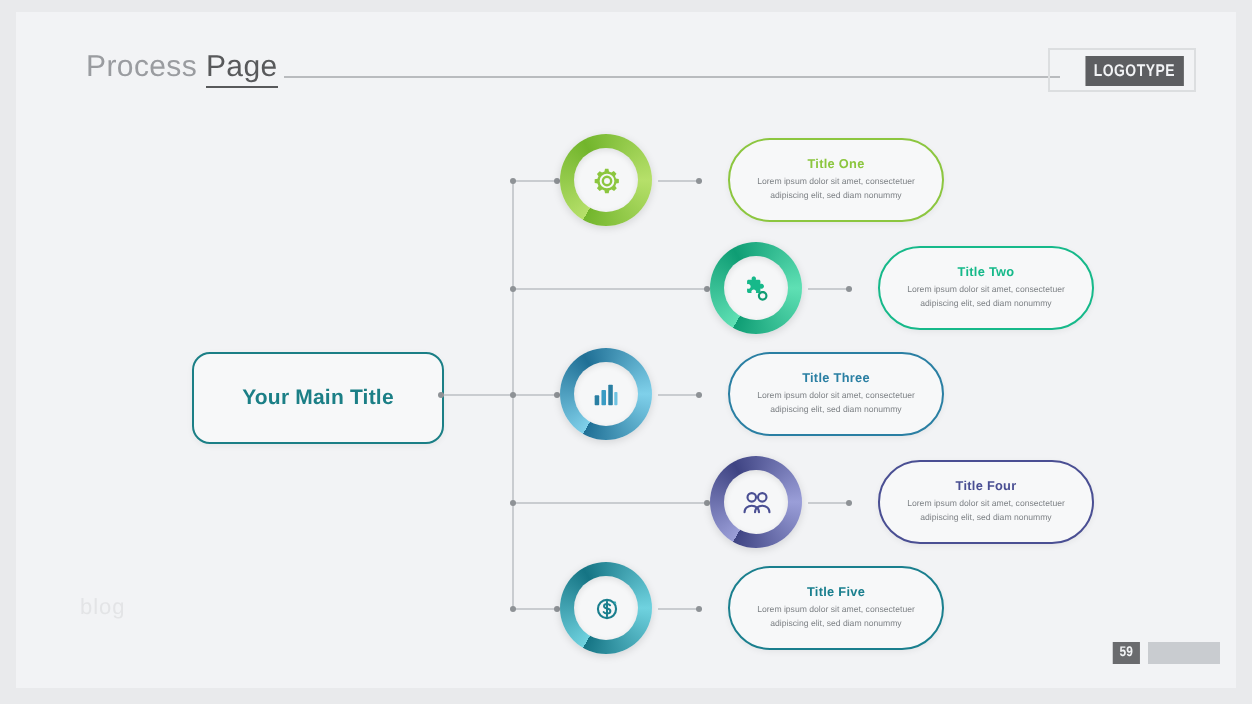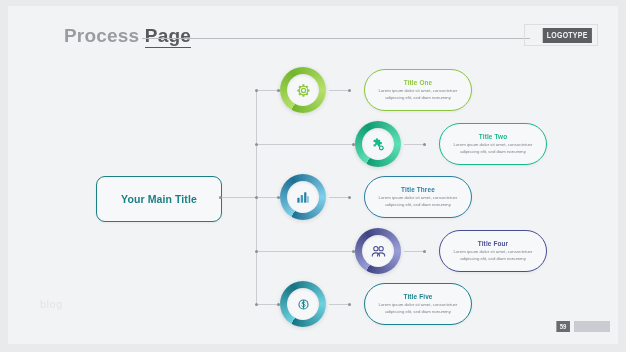--- a/index.html
+++ b/index.html
@@ -9,22 +9,22 @@
     font-family:"Liberation Sans", sans-serif;
   }
   #slide{
     position:absolute;left:8px;top:6px;width:610px;height:338px;
     background:#f2f3f5;
   }
 
   
   #header{position:absolute;left:0;top:0;width:610px;height:46px;}
   #title{
-    position:absolute;left:56px;top:19px;
-    font-size:19px;letter-spacing:.2px;color:#9a9ca0;font-weight:bold;
+    position:absolute;left:35px;top:19px;
+    font-size:15px;letter-spacing:.2px;color:#9a9ca0;font-weight:normal;
     white-space:nowrap;
   }
   #title-strong{color:#58595b;border-bottom:1.5px solid #58595b;padding-bottom:1px;}
   #headrule{
     position:absolute;left:134px;top:32px;width:388px;height:1px;
     background:#b9bbbe;
   }
   #logotype{
     position:absolute;right:26px;top:22px;
     background:#5d5e61;color:#f2f3f5;

